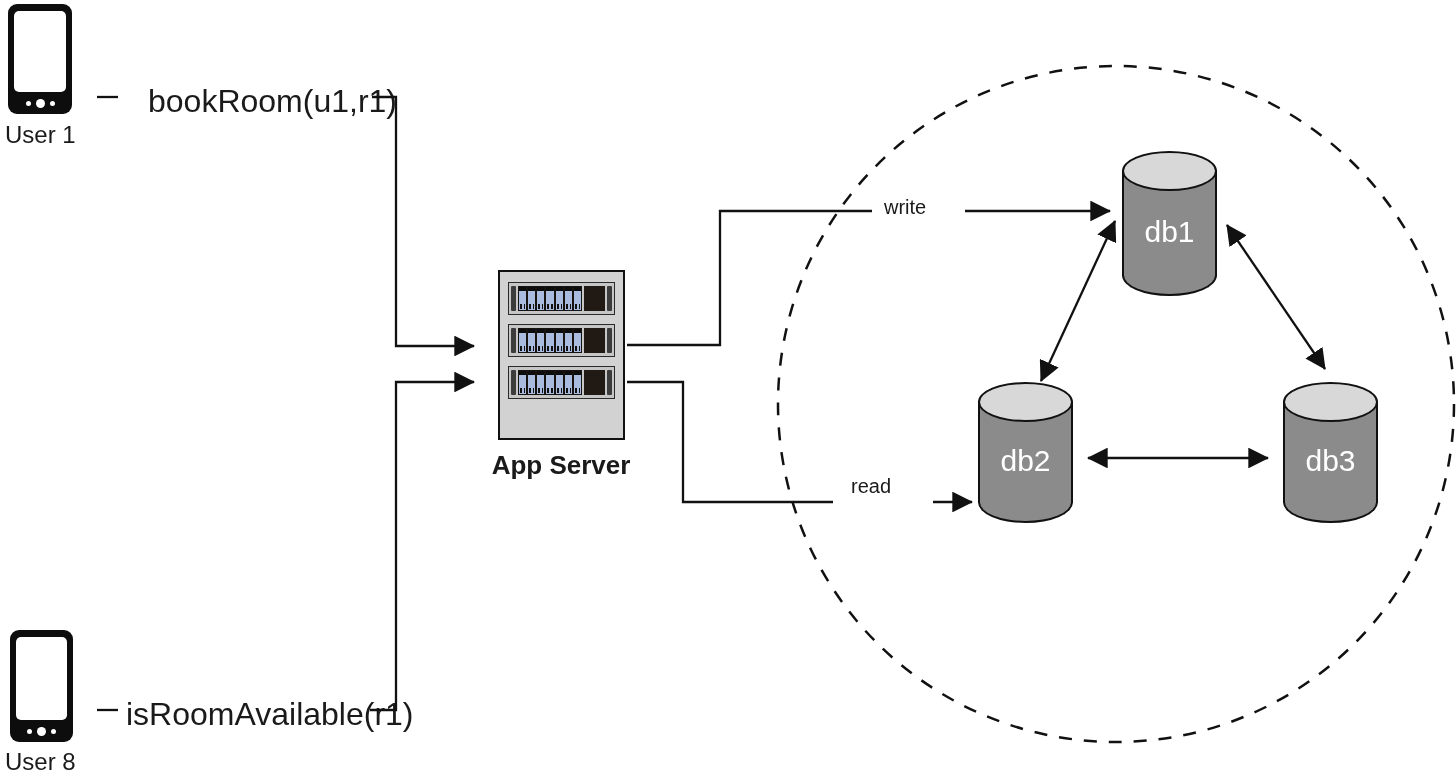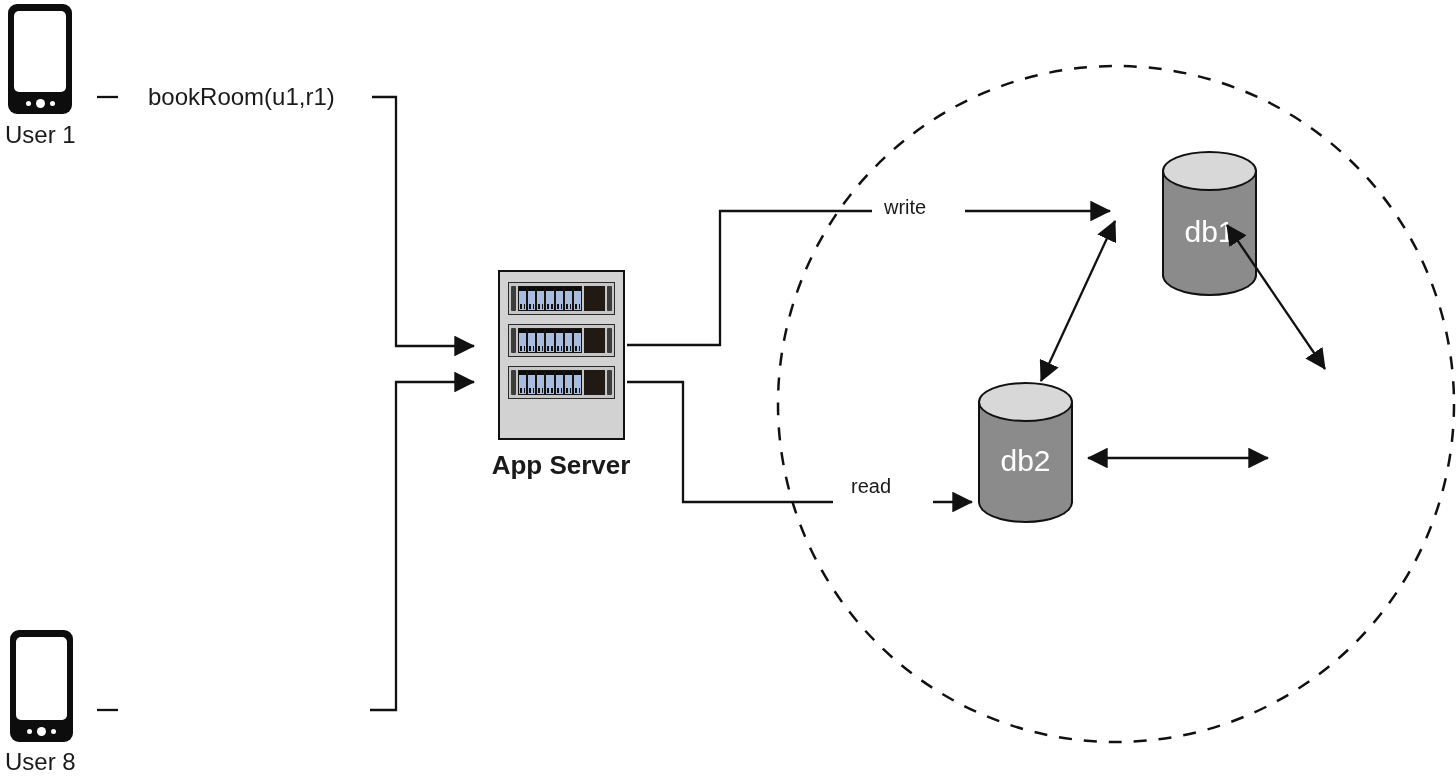--- a/index.html
+++ b/index.html
@@ -8,21 +8,21 @@
     overflow:hidden;
     font-family:"Liberation Sans", sans-serif;
     color:#1a1a1a;
   }
   .canvas *{box-sizing:border-box;}
   svg.overlay{position:absolute;left:0;top:0;pointer-events:none;z-index:5;}
 
   
   .lbl{position:absolute;white-space:nowrap;color:#1a1a1a;}
   .lbl-user{font-size:24px;}
-  .lbl-call{font-size:24px;}
+  .lbl-call{font-size:32px;}
   .lbl-op{font-size:20px;}
   .lbl-server{font-size:26px;text-align:center;font-weight:bold;}
 
   
   .phone{position:absolute;background:#0d0d0d;border-radius:9px;z-index:2;}
   .phone .screen{position:absolute;left:6px;right:6px;top:7px;bottom:22px;background:#ffffff;border-radius:5px;}
   .phone .dots{position:absolute;bottom:4px;left:0;right:0;height:14px;display:flex;align-items:center;justify-content:center;gap:5px;}
   .phone .dot{width:5px;height:5px;border-radius:50%;background:#ffffff;}
   .phone .dot.big{width:9px;height:9px;}
 
@@ -93,20 +93,21 @@
 
   <div class="phone" style="left:10px;top:630px;width:63px;height:112px;">
     <div class="screen"></div>
     <div class="dots">
       <span class="dot"></span>
         <span class="dot big"></span>
         <span class="dot"></span>
     </div>
   </div>
   <div class="lbl lbl-user" style="left:5px;top:748px;">User 8</div>
+  <div class="lbl lbl-call" style="left:126px;top:696px;">isRoomAvailable(r1)</div>
 
   <div class="server">
     <div class="rack-unit">
       <div class="handle"></div>
       <div class="module-row">
           <div class="module"></div>
           <div class="module"></div>
           <div class="module"></div>
           <div class="module"></div>
           <div class="module"></div>
@@ -143,24 +144,29 @@
         </div>
       <div class="dark-block"></div>
       <div class="handle"></div>
     </div>
   </div>
   <div class="lbl lbl-server" style="left:461px;top:450px;width:200px;">App Server</div>
 
   <div class="lbl lbl-op" style="left:884px;top:196px;">write</div>
   <div class="lbl lbl-op" style="left:851px;top:475px;">read</div>
 
-  <div class="cyl" style="left:1122px;top:151px;height:145px;margin-left:40px;">
+  <div class="cyl" style="left:1122px;top:151px;height:145px;">
     <div class="body"></div>
     <div class="top"></div>
     <div class="cyl-label">db1</div>
   </div>
   <div class="cyl" style="left:978px;top:382px;height:141px;padding-left:40px;">
     <div class="body"></div>
     <div class="top"></div>
     <div class="cyl-label">db2</div>
   </div>
+  <div class="cyl" style="left:1283px;top:382px;height:141px;">
+    <div class="body"></div>
+    <div class="top"></div>
+    <div class="cyl-label">db3</div>
+  </div>
 
 </div>
 
 </body></html>

